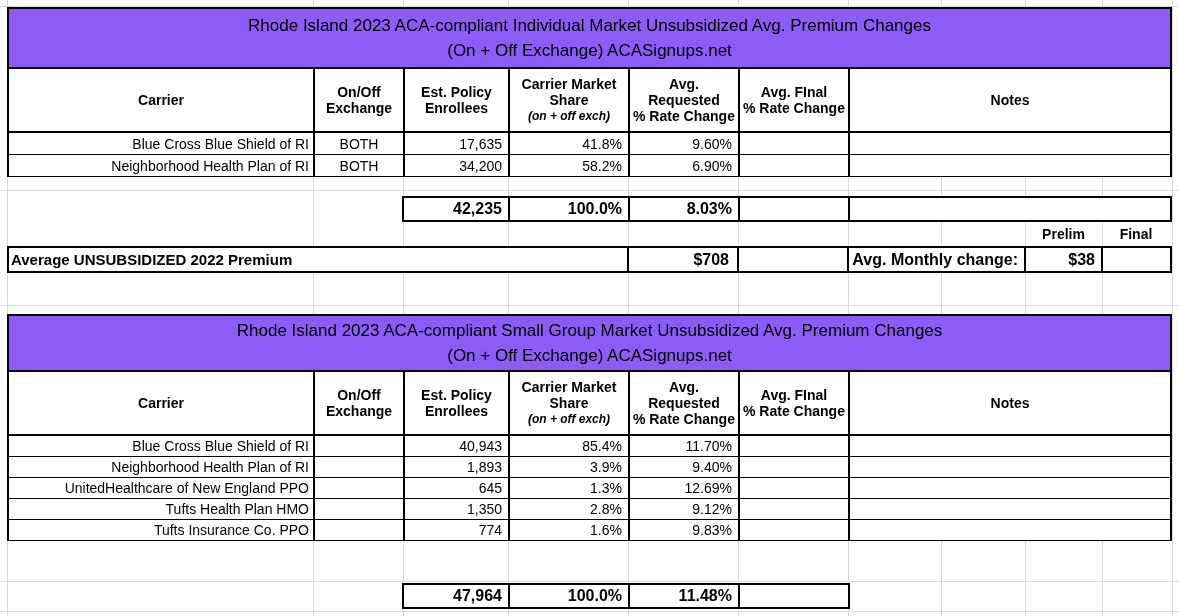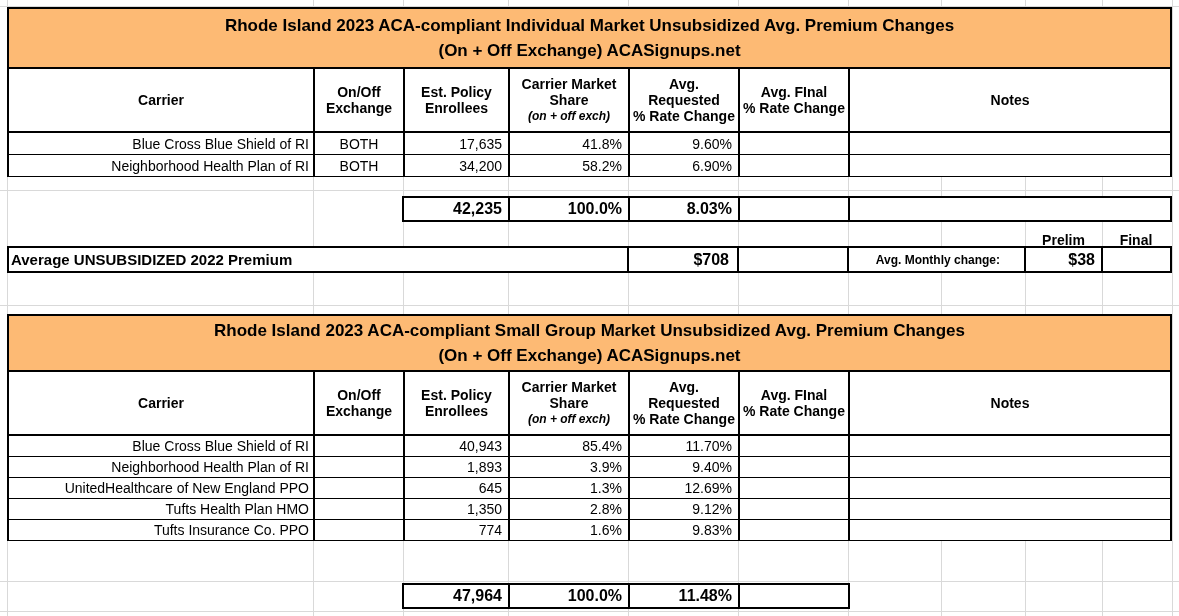--- a/index.html
+++ b/index.html
@@ -7,43 +7,43 @@
     position:relative;width:1179px;height:616px;background:#ffffff;overflow:hidden;
     font-family:"Liberation Sans", sans-serif;color:#000;
   }
   
   .vgrid{position:absolute;top:0;bottom:0;width:1px;background:#d9d9d9;z-index:0;}
   .hgrid{position:absolute;left:0;right:0;height:1px;background:#d9d9d9;z-index:0;}
 
   table.sheet{position:absolute;z-index:1;border-collapse:collapse;table-layout:fixed;background:#fff;}
   table.sheet td, table.sheet th{border:2px solid #000;overflow:hidden;white-space:nowrap;padding:0 2px;}
 
-  .title-cell{height:58px;text-align:center;font-weight:bold;font-size:17px;line-height:25px;background:#fdba74;}
+  .title-cell{height:58px;text-align:center;font-weight:normal;font-size:17px;line-height:25px;background:#8b5cf6;}
   th.colhead{height:62px;font-size:14px;font-weight:bold;text-align:center;vertical-align:middle;line-height:16px;background:#fff;}
   th.colhead .sub{display:block;font-style:italic;font-size:12px;}
   th.colhead span{display:block;}
   .yellow{background:#ffff00;}
   .green{background:#ccf7d5;}
 
   tr.data td{border-top-width:1px;border-bottom-width:1px;font-size:14px;height:20px;vertical-align:middle;background:#fff;}
   table.t1 tr.data td{height:21px;}
   tr.data td.carrier{text-align:right;padding-right:4px;}
   tr.data td.exch{text-align:center;}
   tr.data td.num{text-align:right;padding-right:6px;}
   tr.data td.notes{background:#fff;}
 
   table.totals td{font-size:16px;font-weight:bold;height:22px;text-align:right;padding-right:6px;vertical-align:middle;background:#fff;}
   table.totals td.notes{padding:0;}
 
-  .flabel{position:absolute;z-index:1;font-weight:bold;font-size:14px;text-align:center;line-height:24px;margin-top:6px;}
+  .flabel{position:absolute;z-index:1;font-weight:bold;font-size:14px;text-align:center;line-height:24px;}
 
   table.avgbox td{height:23px;vertical-align:middle;font-weight:bold;background:#fff;}
   table.avgbox td.lbl{font-size:15px;padding-right:6px;}
   table.avgbox td.prem{text-align:right;font-size:16px;padding-right:8px;}
-  table.avgbox td.chlbl{text-align:right;font-size:12px;padding-right:24px;}
+  table.avgbox td.chlbl{text-align:right;font-size:16px;padding-right:6px;}
   table.avgbox td.chval{text-align:right;font-size:16px;padding-right:6px;}
 </style>
 </head>
 <body>
 
 <div id="sheet">
 
   <div class="vgrid" style="left:7px"></div>
   <div class="vgrid" style="left:313px"></div>
   <div class="vgrid" style="left:403px"></div>

